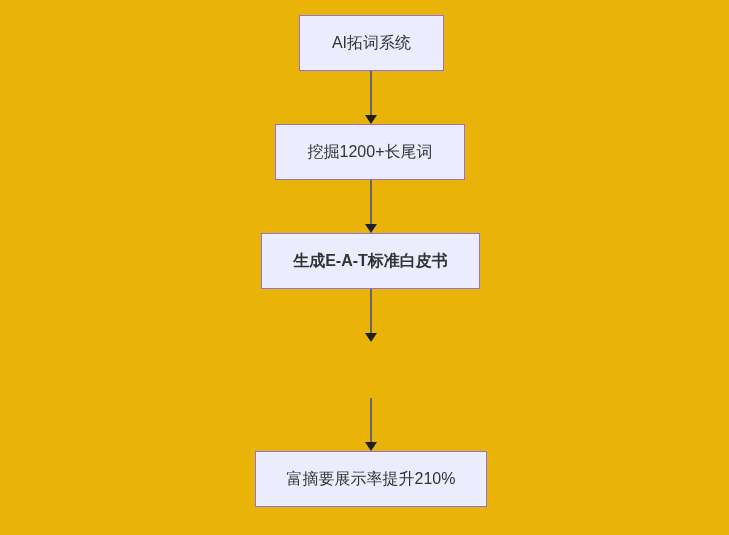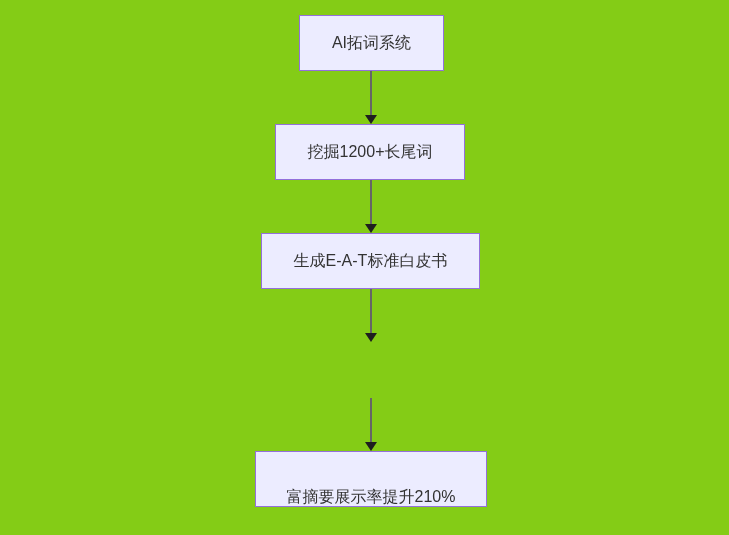--- a/index.html
+++ b/index.html
@@ -4,42 +4,42 @@
 <style>
   html, body {
     margin: 0;
     padding: 0;
     font-family: "Liberation Sans", "DejaVu Sans", sans-serif;
   }
   .canvas {
     position: relative;
     width: 729px;
     height: 535px;
-    background: #84cc16;
+    background: #eab308;
     overflow: hidden;
   }
   .node {
     position: absolute;
     box-sizing: border-box;
     background: #ECECFF;
     border: 1.5px solid #9370DB;
     display: flex;
     align-items: center;
     justify-content: center;
     color: #333333;
     font-size: 16px;
     line-height: 1.2;
     text-align: center;
     white-space: nowrap;
   }
   .node-1 { left: 299px; top: 15px;  width: 145px; height: 56px; }
   .node-2 { left: 275px; top: 124px; width: 190px; height: 56px; justify-content: center; }
-  .node-3 { left: 261px; top: 233px; width: 219px; height: 56px; }
+  .node-3 { left: 261px; top: 233px; width: 219px; height: 56px; font-weight: bold; }
   .node-4 { left: 263px; top: 342px; width: 215px; height: 56px; }
-  .node-5 { left: 255px; top: 451px; width: 232px; height: 56px; align-items: flex-end; }
+  .node-5 { left: 255px; top: 451px; width: 232px; height: 56px; }
 
   .edge {
     position: absolute;
     left: 364px;
     width: 14px;
     display: flex;
     flex-direction: column;
     align-items: center;
   }
   .edge-1 { top: 71px;  height: 53px; }

